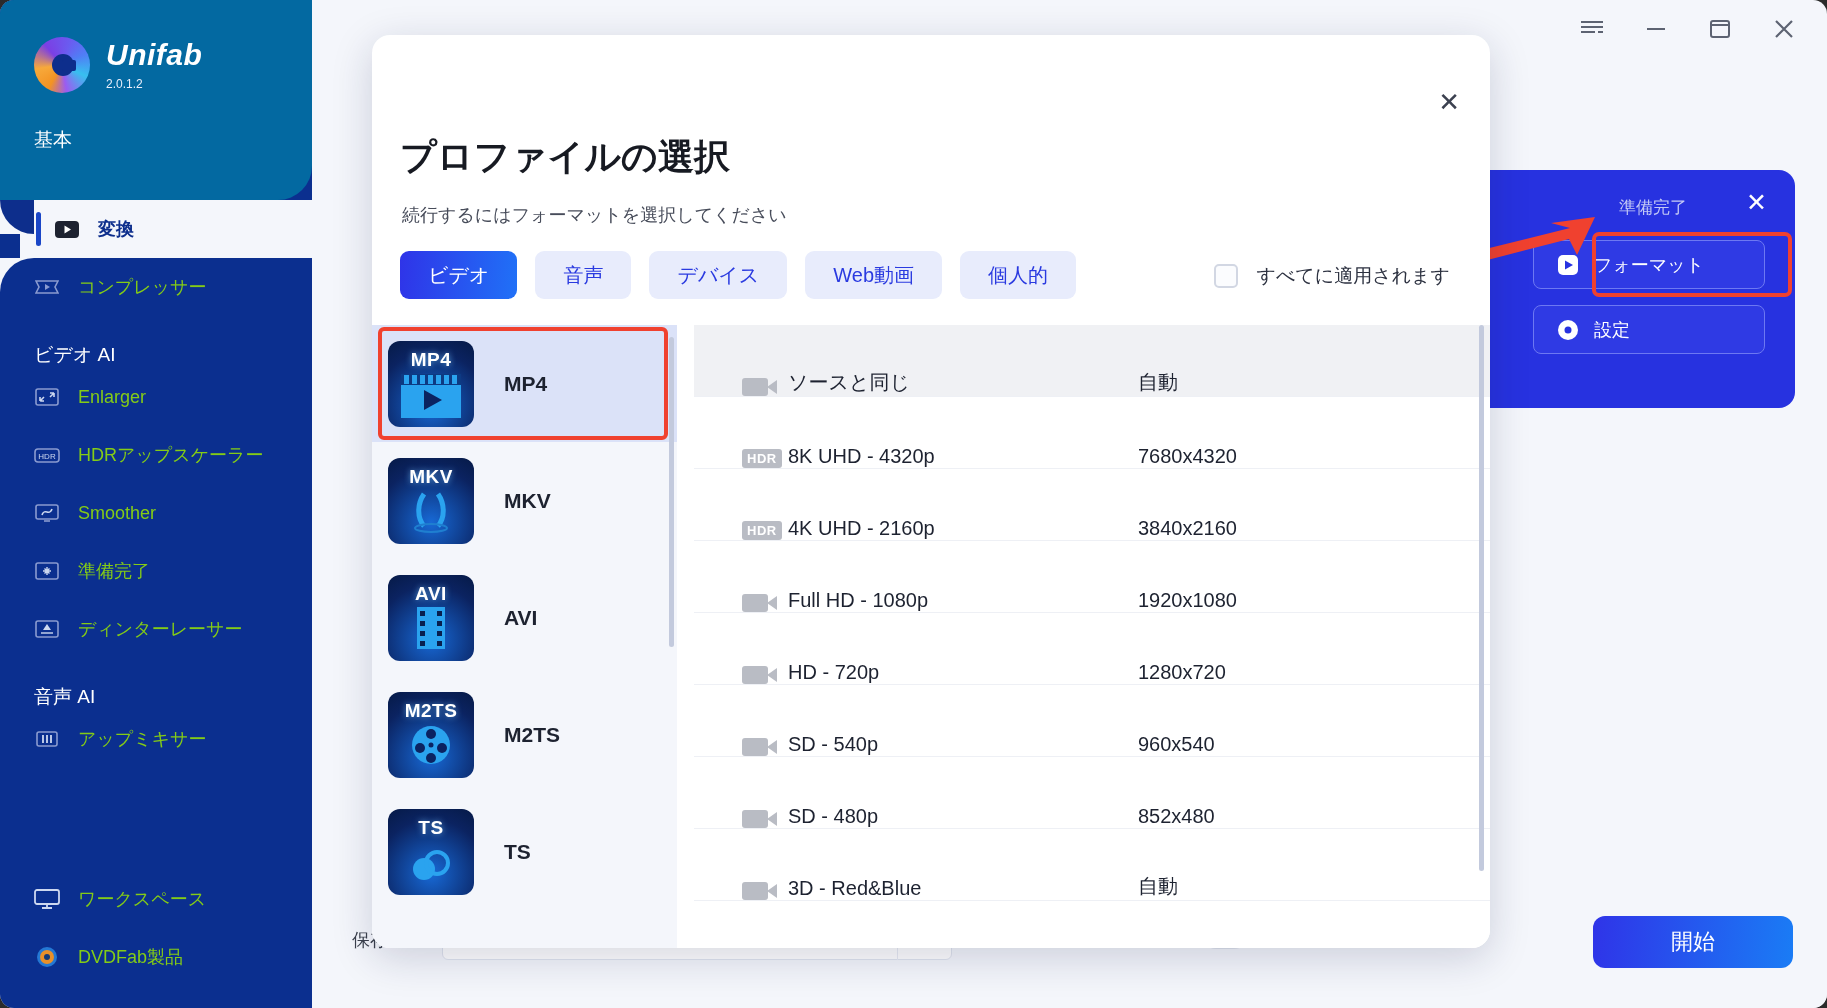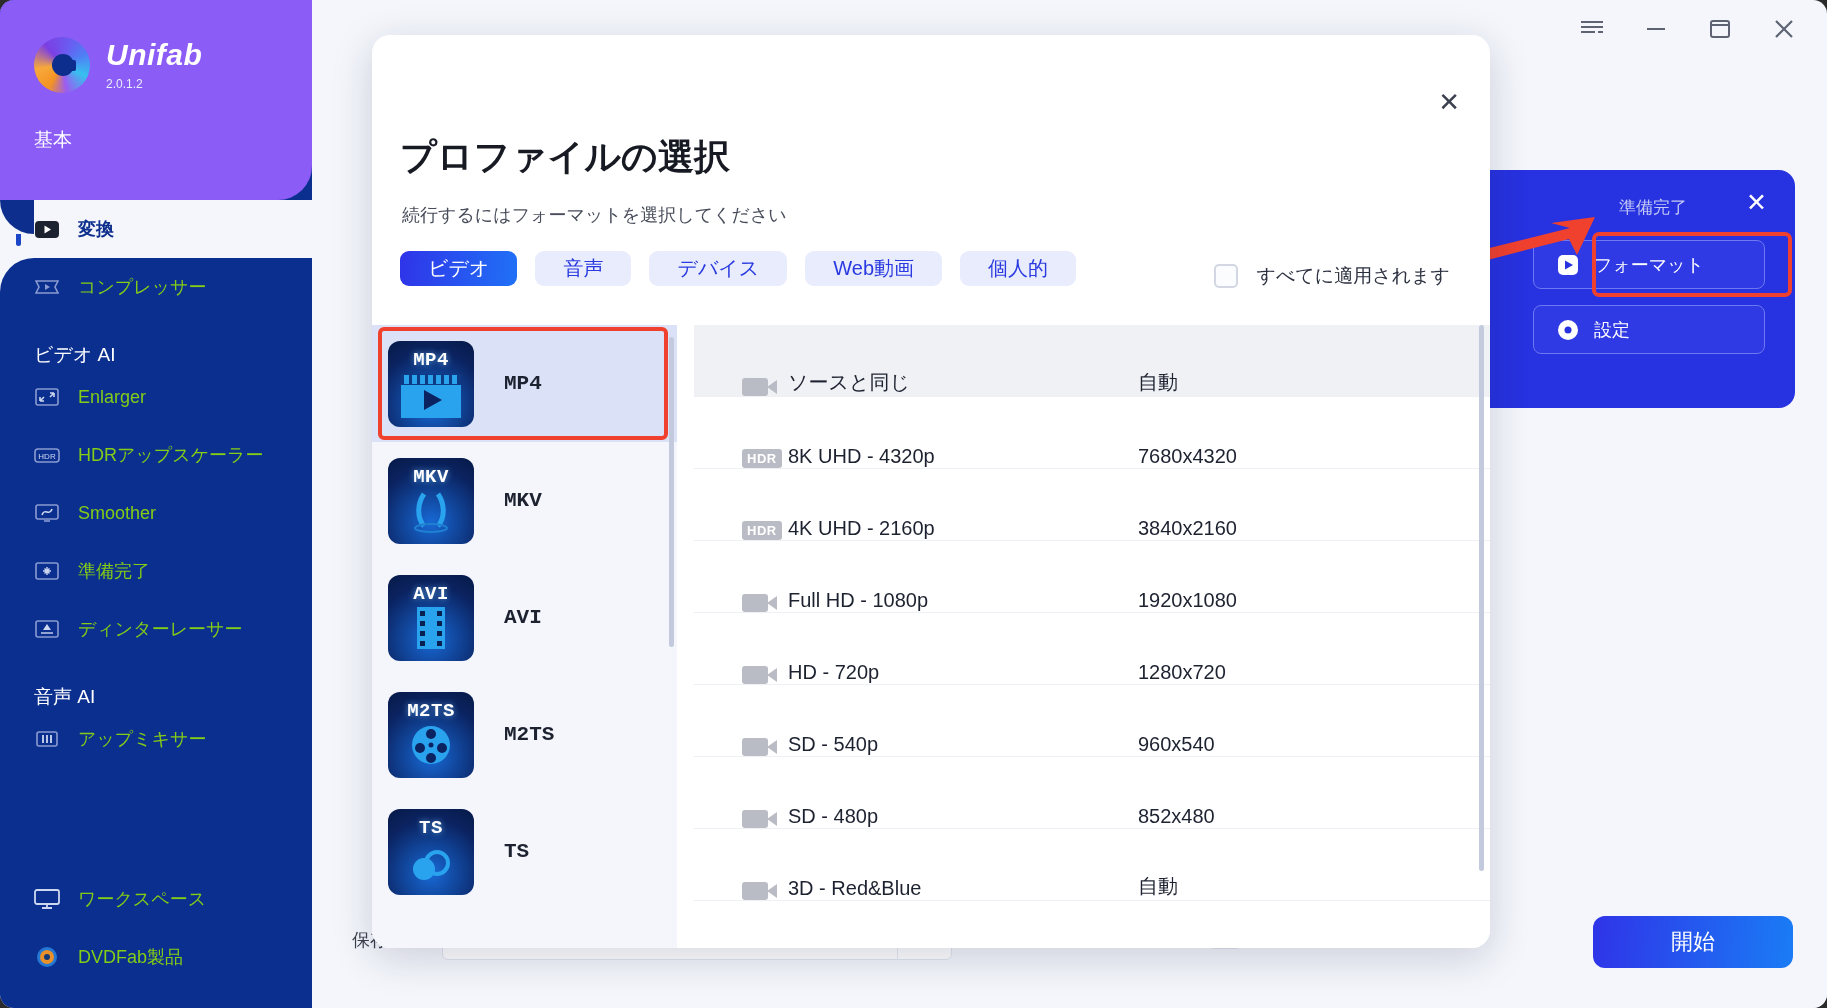--- a/index.html
+++ b/index.html
@@ -20,21 +20,21 @@
   
   .sidebar {
     position: absolute; left: 0; top: 0;
     width: 312px; height: 1008px;
     background: #0b2f8f;
     color: #fff;
   }
   .sb-head {
     position: relative;
     height: 200px;
-    background: #8b5cf6;
+    background: #0369a1;
     border-bottom-right-radius: 34px;
   }
   .logo-row { display: flex; align-items: center; padding: 37px 0 0 34px; }
   .logo-mark {
     width: 56px; height: 56px; border-radius: 50%;
     background:
       conic-gradient(from 210deg,
         #f39323 0deg, #f7a93b 52deg,
         #7b3fe4 110deg, #6a5cf0 170deg,
         #4f7ef5 215deg, #37c0ef 265deg,
@@ -65,21 +65,21 @@
   .sb-section-head.mid { margin-top: 26px; }
 
   .sb-item {
     display: flex; align-items: center;
     height: 58px; padding-left: 34px;
     font-size: 18px; color: #84cc16;
     position: relative;
   }
   .sb-item.active {
     background: #f4f6fb; color: #0d2e8c; font-weight: 600;
-    border-top-right-radius: 0; border-bottom-right-radius: 0;
+    border-top-right-radius: 0; border-bottom-right-radius: 0; margin-left: 20px;
   }
   .sb-item.active::before {
     content: ""; position: absolute; left: 16px; top: 12px;
     width: 5px; height: 34px; background: #1a46c7; border-radius: 3px;
   }
   .sb-ico {
     width: 26px; height: 24px; margin-right: 18px;
     flex: none; display: flex; align-items: center; justify-content: center;
   }
   .sb-ico svg { display:block; }
@@ -206,21 +206,21 @@
   }
   .modal-sub {
     position: absolute; left: 30px; top: 168px;
     font-size: 18px; color: #474c5a;
   }
   .tabs {
     position: absolute; left: 28px; top: 216px;
     display: flex; gap: 18px;
   }
   .tab {
-    height: 35px; padding: 0 28px;
+    height: 48px; padding: 0 28px;
     border-radius: 9px;
     background: #e8ecfc; color: #2a3ae0;
     font-size: 20px;
     display: flex; align-items: center; justify-content: center;
   }
   .tab.active {
     background: linear-gradient(95deg,#2f34e8 0%, #2071f7 100%);
     color: #fff;
   }
   .apply-all {
@@ -233,21 +233,21 @@
   }
 
   .modal-body {
     position: absolute; left: 0; top: 290px;
     width: 1118px; height: 623px;
     display: flex;
   }
   .fmt-col {
     width: 305px; height: 100%;
     background: #f4f6fb;
-    overflow: hidden; position: relative; font-family: Liberation Mono, monospace;
+    overflow: hidden; position: relative;
   }
   .fmt-item {
     display: flex; align-items: center;
     height: 117px; padding-left: 16px;
   }
   .fmt-item.selected { background: #dbe2f8; }
   .fmt-ico {
     width: 86px; height: 86px; border-radius: 12px;
     background: radial-gradient(circle at 50% 75%, #1769d6 0%, #0b2361 70%, #061a47 100%);
     color: #fff; position: relative; flex: none;

